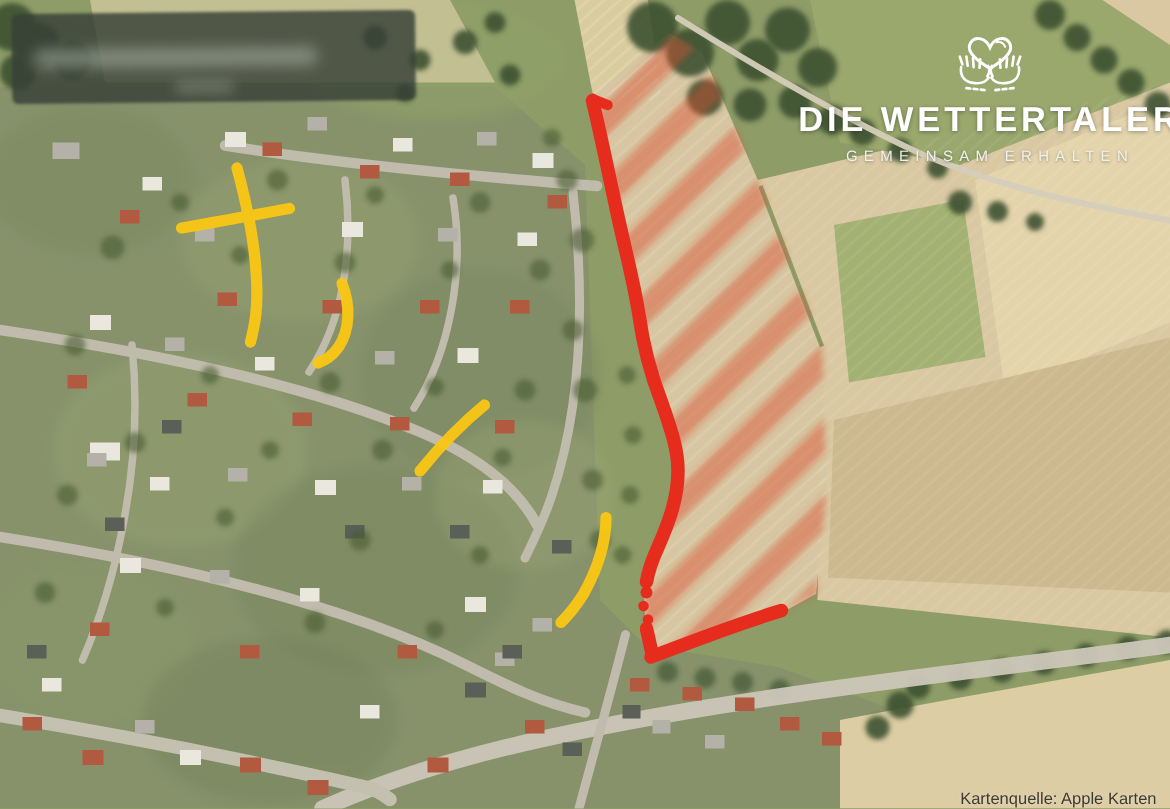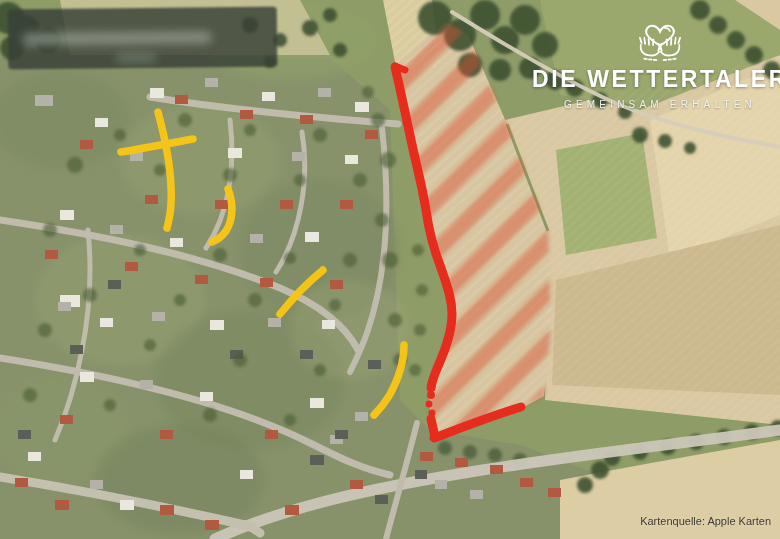--- a/index.html
+++ b/index.html
@@ -17,21 +17,21 @@
 
   
   .logo{position:absolute;left:540px;top:8px;width:240px;display:flex;flex-direction:column;
     align-items:center;color:#fff;text-align:center;}
   .logo .icon{width:56px;height:56px;}
   .logo .title{margin-top:2px;font-size:23px;font-weight:bold;letter-spacing:2.6px;white-space:nowrap;
     text-shadow:0 1px 3px rgba(0,0,0,.35);}
   .logo .subtitle{margin-top:6px;font-size:10px;letter-spacing:4.2px;white-space:nowrap;color:#eef2ed;
     text-shadow:0 1px 2px rgba(0,0,0,.35);}
 
-  .attribution{position:absolute;right:9px;bottom:12px;font-size:11px;color:#3d3a34;
+  .attribution{position:absolute;right:9px;bottom:0;font-size:11px;color:#3d3a34;
     text-shadow:0 0 3px rgba(235,225,200,.8);}
 </style>
 </head>
 <body>
 
 <div class="stage">
 
 <svg class="map" width="780" height="539" viewBox="0 0 780 539">
   <defs>
     <filter id="soft" x="-50%" y="-50%" width="200%" height="200%">

